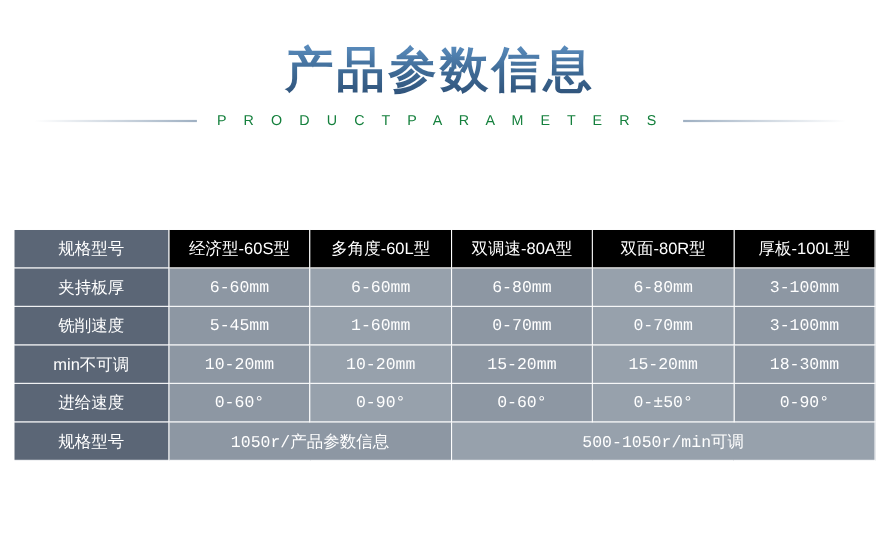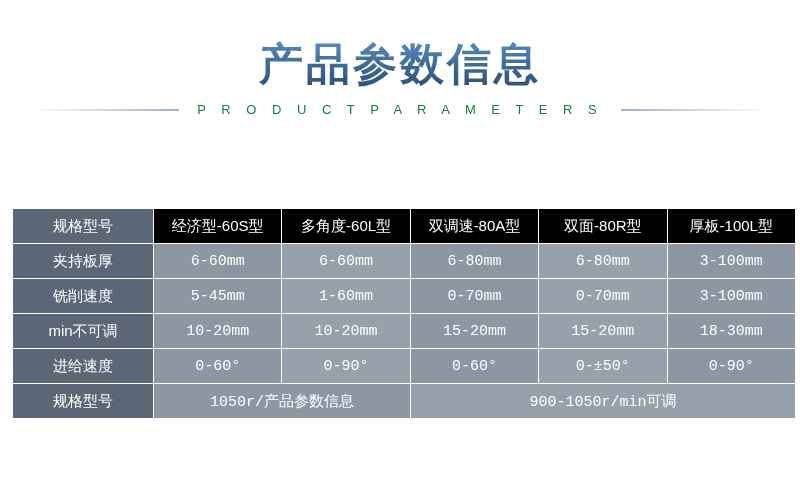--- a/index.html
+++ b/index.html
@@ -158,19 +158,19 @@
           <td class="val alt">0-90°</td>
           <td class="val">0-60°</td>
           <td class="val alt">0-±50°</td>
           <td class="val">0-90°</td>
         </tr>
 
 
         <tr>
           <td class="label">规格型号</td>
           <td class="val" colspan="2">1050r/产品参数信息</td>
-          <td class="val alt" colspan="3">900-1050r/min可调</td>
+          <td class="val alt" colspan="3">500-1050r/min可调</td>
         </tr>
       </tbody>
     </table>
   </div>
 
 </div>
 
 </body></html>

